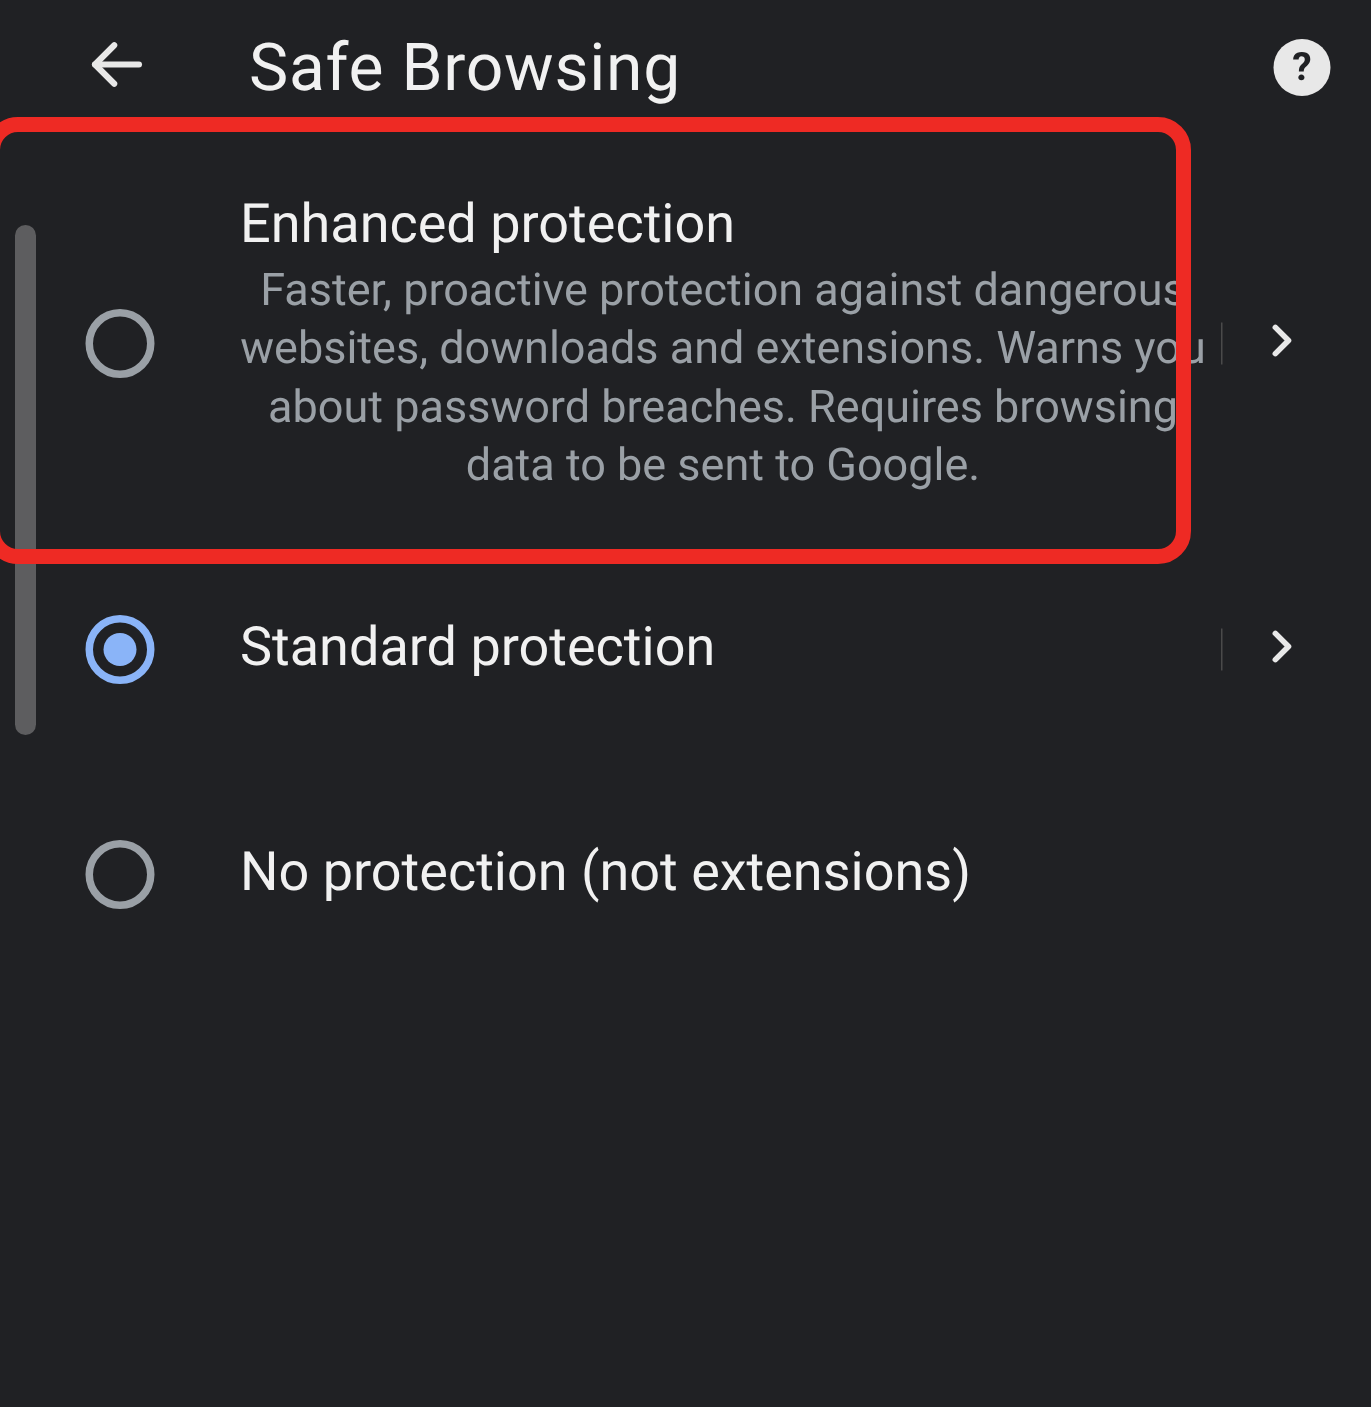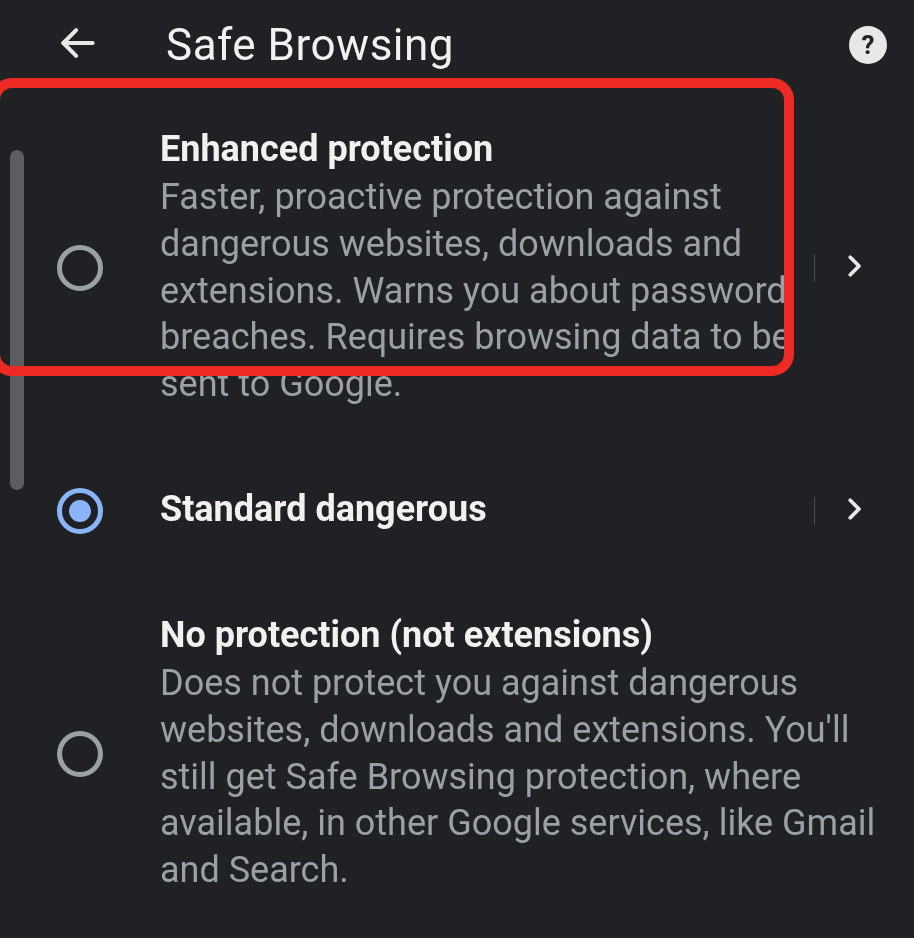--- a/index.html
+++ b/index.html
@@ -113,29 +113,30 @@
     background: #8ab4f8;
     transform: translate(-50%, -50%);
   }
   .text-col {
     flex: 1;
     padding-left: 30px;
     padding-right: 10px;
   }
   .opt-title {
     font-size: 36px;
-    font-weight: 700;
+    font-weight: 400;
     color: #f1f1f1;
     margin-bottom: 4px;
   }
   .opt-desc {
-    font-size: 36px;
+    font-size: 30px;
     line-height: 1.3;
     color: #9aa0a6;
     font-weight: 400;
+    text-align: center;
   }
   .chevron-wrap {
     width: 80px;
     display: none;
     align-items: center;
     justify-content: center;
     flex-shrink: 0;
     position: relative;
   }
   .chevron-wrap::before {
@@ -199,37 +200,36 @@
           </svg>
         </span>
       </div>
     </div>
 
     <div class="option-row has-chevron">
       <div class="radio-col">
         <div class="radio selected"></div>
       </div>
       <div class="text-col">
-        <div class="opt-title">Standard dangerous</div>
+        <div class="opt-title">Standard protection</div>
       </div>
       <div class="chevron-wrap">
         <span class="chevron">
           <svg width="30" height="30" viewBox="0 0 24 24" fill="none" stroke="currentColor" stroke-width="3" stroke-linecap="round" stroke-linejoin="round">
             <polyline points="9 5 16 12 9 19"></polyline>
           </svg>
         </span>
       </div>
     </div>
 
     <div class="option-row">
       <div class="radio-col">
         <div class="radio"></div>
       </div>
       <div class="text-col">
         <div class="opt-title">No protection (not extensions)</div>
-        <div class="opt-desc">Does not protect you against dangerous websites, downloads and extensions. You'll still get Safe Browsing protection, where available, in other Google services, like Gmail and Search.</div>
       </div>
     </div>
 
     <div class="highlight" style="left: -10px; top: -12px; width: 804px; height: 298px;"></div>
   </div>
 
 </div>
 
 </body></html>

